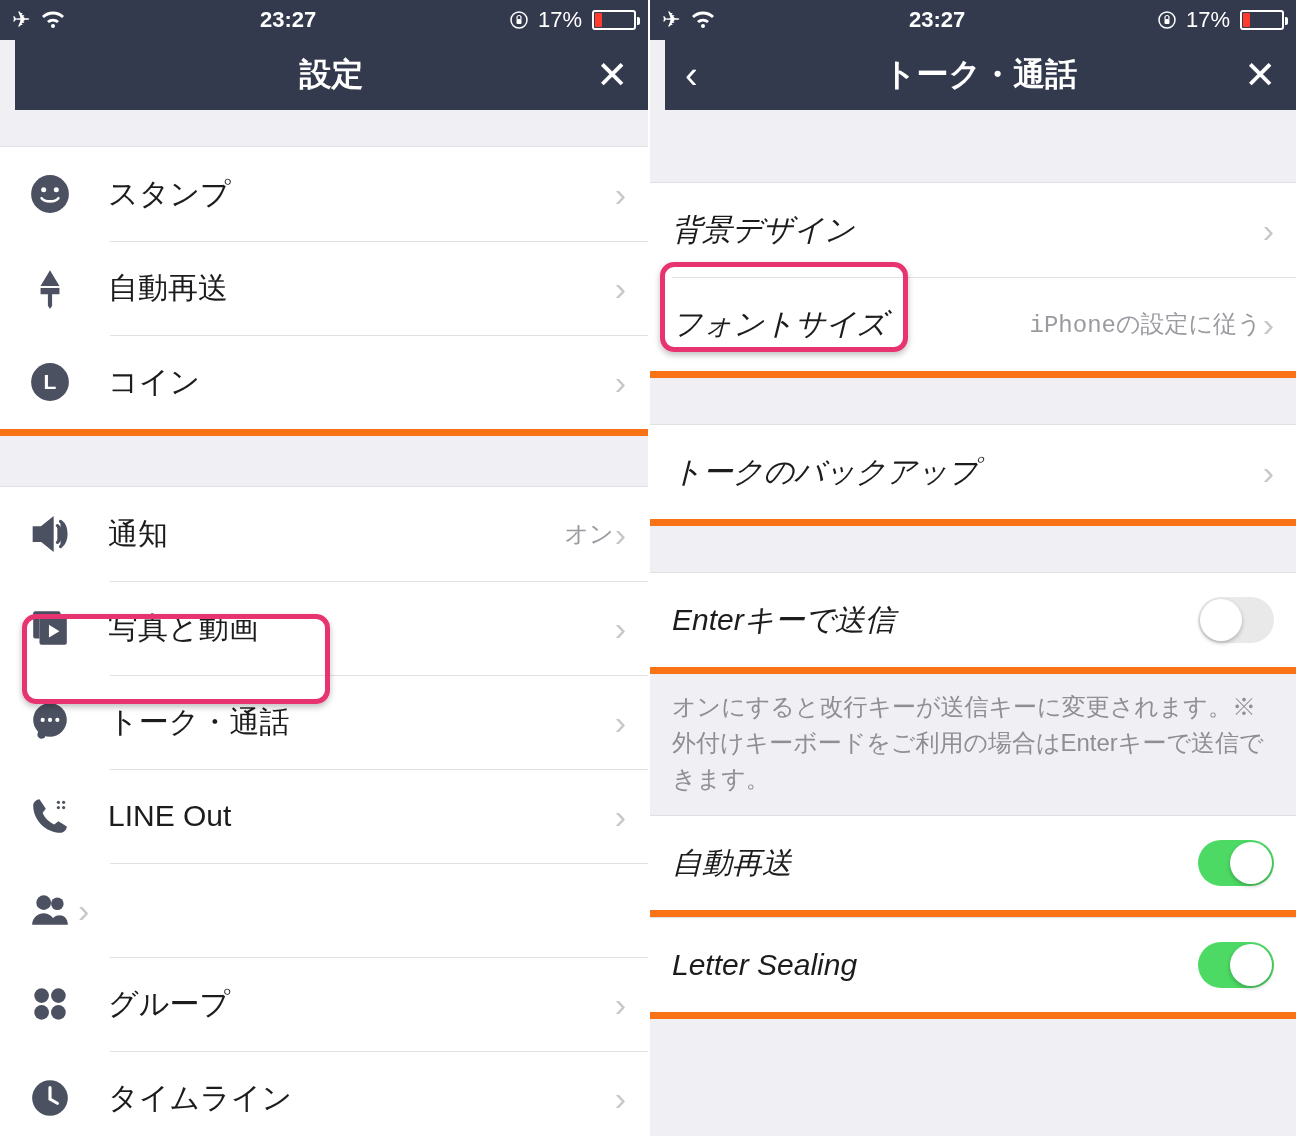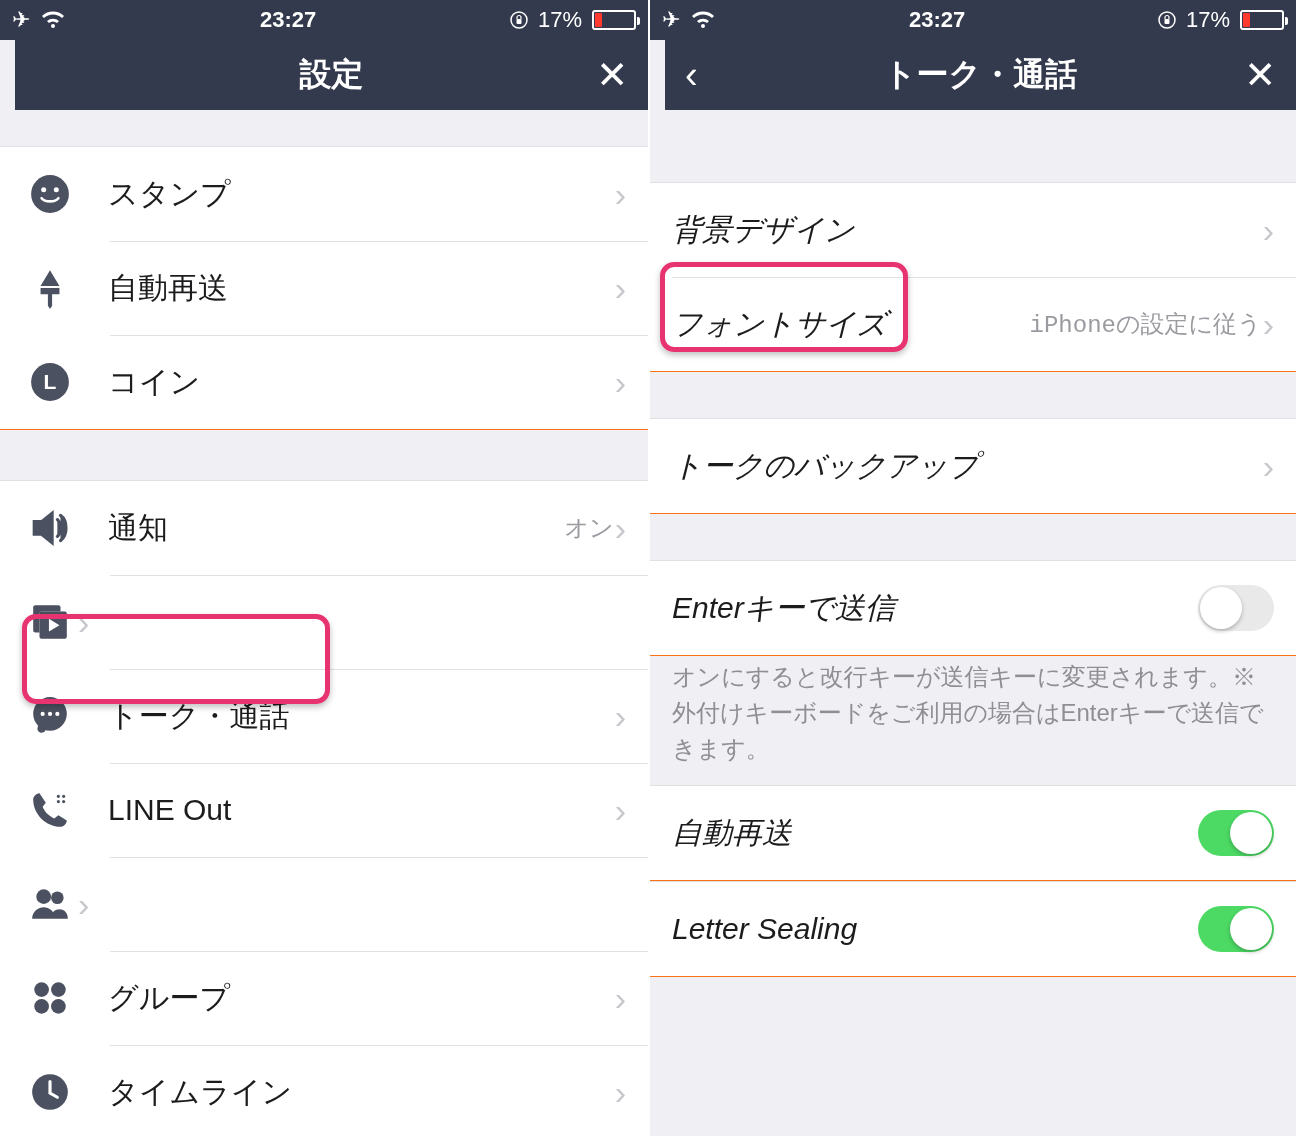--- a/index.html
+++ b/index.html
@@ -60,21 +60,21 @@
     position: absolute; left: 0; right: 0; text-align: center;
     font-size: 32px; font-weight: 600; pointer-events: none;
   }
   .nav-back, .nav-close {
     font-size: 38px; font-weight: 300; cursor: pointer;
   }
   .nav-close { margin-left: auto; }
 
   
   .spacer { height: 36px; }
-  .group { background: #fff; border-top: 1px solid #e0e0e3; border-bottom: 1px solid #f97316; }
+  .group { background: #fff; border-top: 1px solid #e0e0e3; border-bottom: 7px solid #f97316; }
   .row {
     display: flex; align-items: center;
     height: 94px;
     padding: 0 22px;
     position: relative;
   }
   .row + .row::before,
   .row.sep-top::before {
     content: ""; position: absolute; top: 0; left: 110px; right: 0;
     height: 1px; background: #e0e0e3;
@@ -86,21 +86,21 @@
     width: 56px; display: flex; align-items: center; justify-content: center;
     color: #4b5160;
   }
   .row-label { font-size: 30px; color: #1c1c1e; margin-left: 30px; flex: 1; }
   .phone-right .row-label { margin-left: 0; font-style: italic; }
   .row-value { font-size: 24px; color: #9a9aa0; margin-right: 1px; font-family: Liberation Mono, monospace; }
   .chevron { color: #c7c7cc; font-size: 34px; font-weight: 300; }
 
   .hint {
     font-size: 24px; color: #8e8e93; line-height: 1.5;
-    padding: 3px 22px 18px;
+    padding: 15px 22px 18px;
   }
 
   
   .toggle {
     width: 76px; height: 46px; border-radius: 23px; position: relative;
     background: #e9e9ea;
   }
   .toggle.on { background: #4cd964; }
   .toggle-knob {
     position: absolute; top: 2px; width: 42px; height: 42px;
@@ -207,20 +207,21 @@
     </div>
     <div class="row">
       <div class="row-icon">
         <svg width="42" height="42" viewBox="0 0 40 40">
             <rect x="4" y="4" width="26" height="26" rx="2" fill="#4b5160"></rect>
             <rect x="10" y="10" width="26" height="26" rx="2" fill="#efeff4"></rect>
             <rect x="10" y="10" width="26" height="26" rx="2" fill="#4b5160"></rect>
             <polygon points="19,17 19,29 29,23" fill="#fff"></polygon>
           </svg>
       </div>
+      <div class="row-label">写真と動画</div>
       <div class="chevron">›</div>
     </div>
     <div class="row">
       <div class="row-icon">
         <svg width="42" height="42" viewBox="0 0 40 40">
             <circle cx="20" cy="18" r="16" fill="#4b5160"></circle>
             <path d="M12 32l2-6" stroke="#4b5160" stroke-width="8" stroke-linecap="round"></path>
             <circle cx="13" cy="18" r="2" fill="#fff"></circle>
             <circle cx="20" cy="18" r="2" fill="#fff"></circle>
             <circle cx="27" cy="18" r="2" fill="#fff"></circle>

